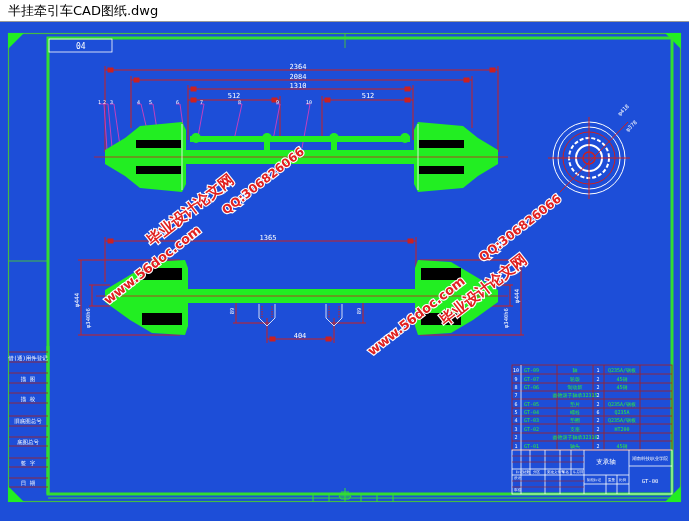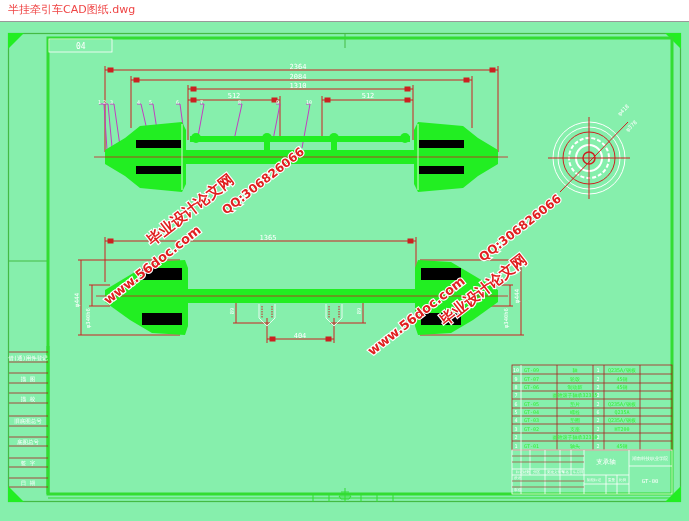--- a/index.html
+++ b/index.html
@@ -1,20 +1,20 @@
 <!DOCTYPE html>
 <html><head>
 <meta charset="utf-8">
 <style>
   html,body{margin:0;padding:0;background:#fff;}
   body{width:689px;height:521px;overflow:hidden;position:relative;font-family:"DejaVu Sans",sans-serif;}
   .titlebar{position:absolute;left:0;top:0;width:689px;height:22px;background:#fff;}
-  .titlebar .title{position:absolute;left:8px;top:2px;font-size:11px;color:#ef4444;font-family:"DejaVu Sans",sans-serif;letter-spacing:0;}
+  .titlebar .title{position:absolute;left:8px;top:2px;font-size:13px;color:#000000;font-family:"DejaVu Sans",sans-serif;letter-spacing:0;}
   .titlebar .sep{position:absolute;left:0;top:21px;width:689px;height:1px;background:#999;}
-  .canvas{position:absolute;left:0;top:22px;width:689px;height:499px;background:#86efac;}
+  .canvas{position:absolute;left:0;top:22px;width:689px;height:499px;background:#1d4ed8;}
   svg{position:absolute;left:0;top:0;}
   .t{font-family:"DejaVu Sans Mono",monospace;fill:#fff;}
   .wm{font-family:"DejaVu Sans",sans-serif;font-weight:bold;fill:#e02020;stroke:#fff;stroke-width:2.2px;paint-order:stroke;}
 </style>
 </head>
 <body>
 
 <div class="titlebar">
   <span class="title">半挂牵引车CAD图纸.dwg</span>
   <div class="sep"></div>

